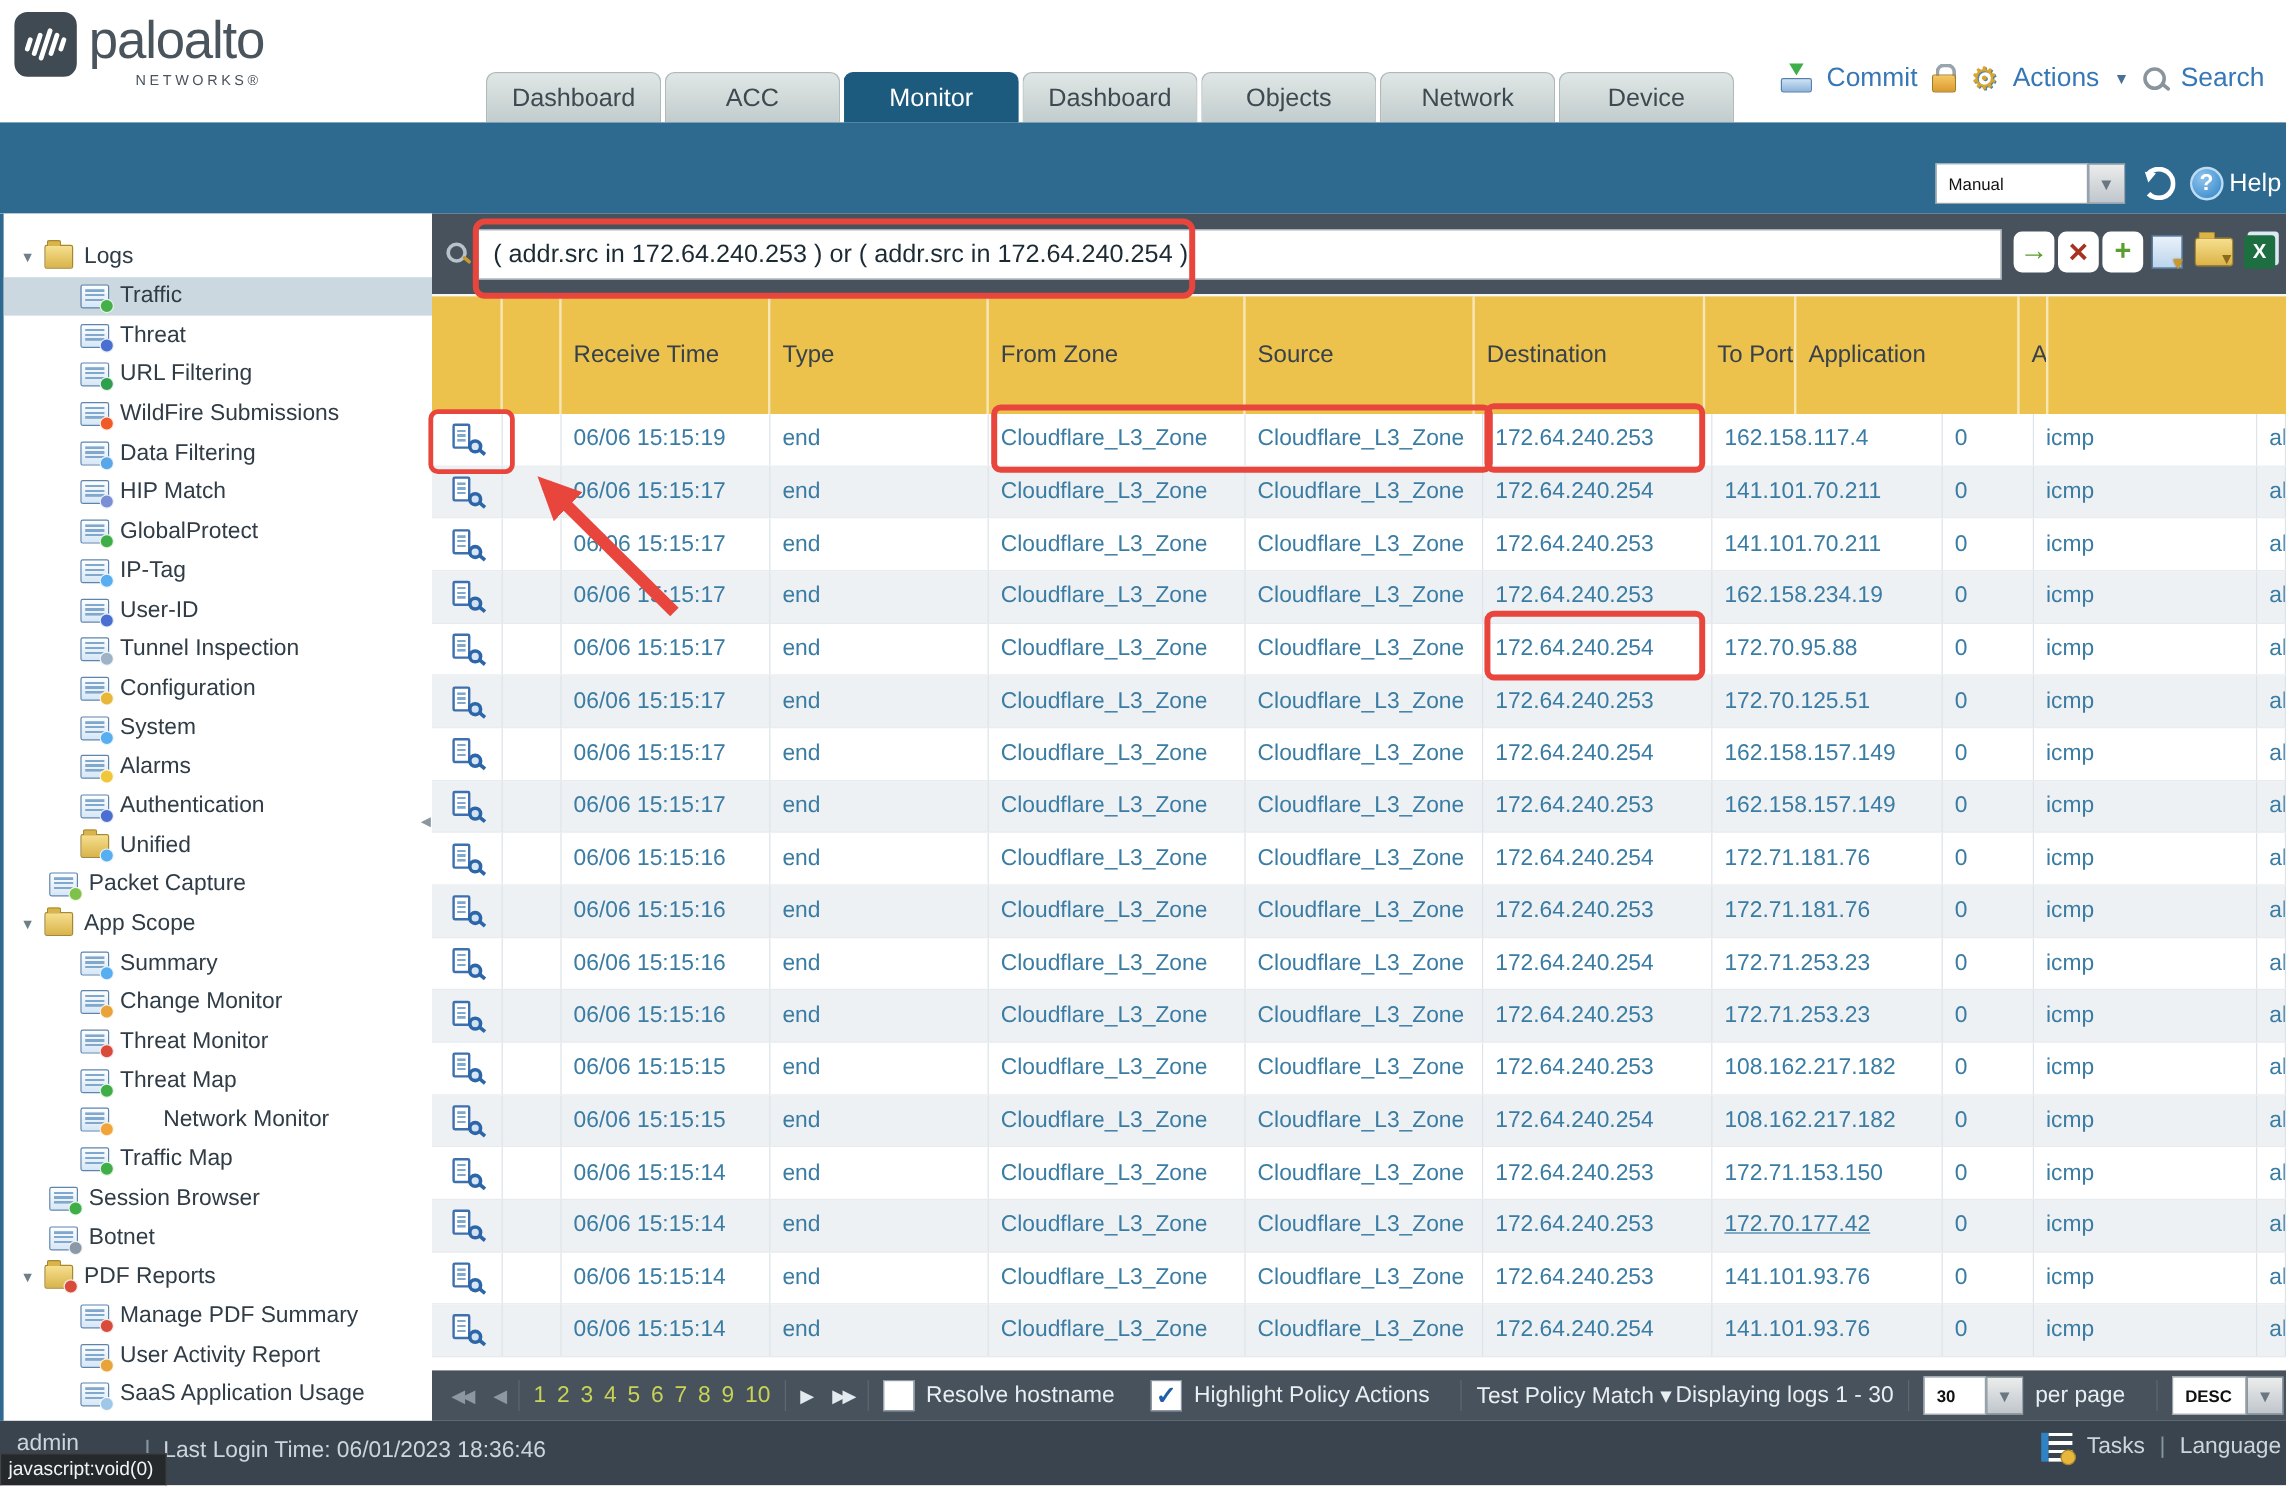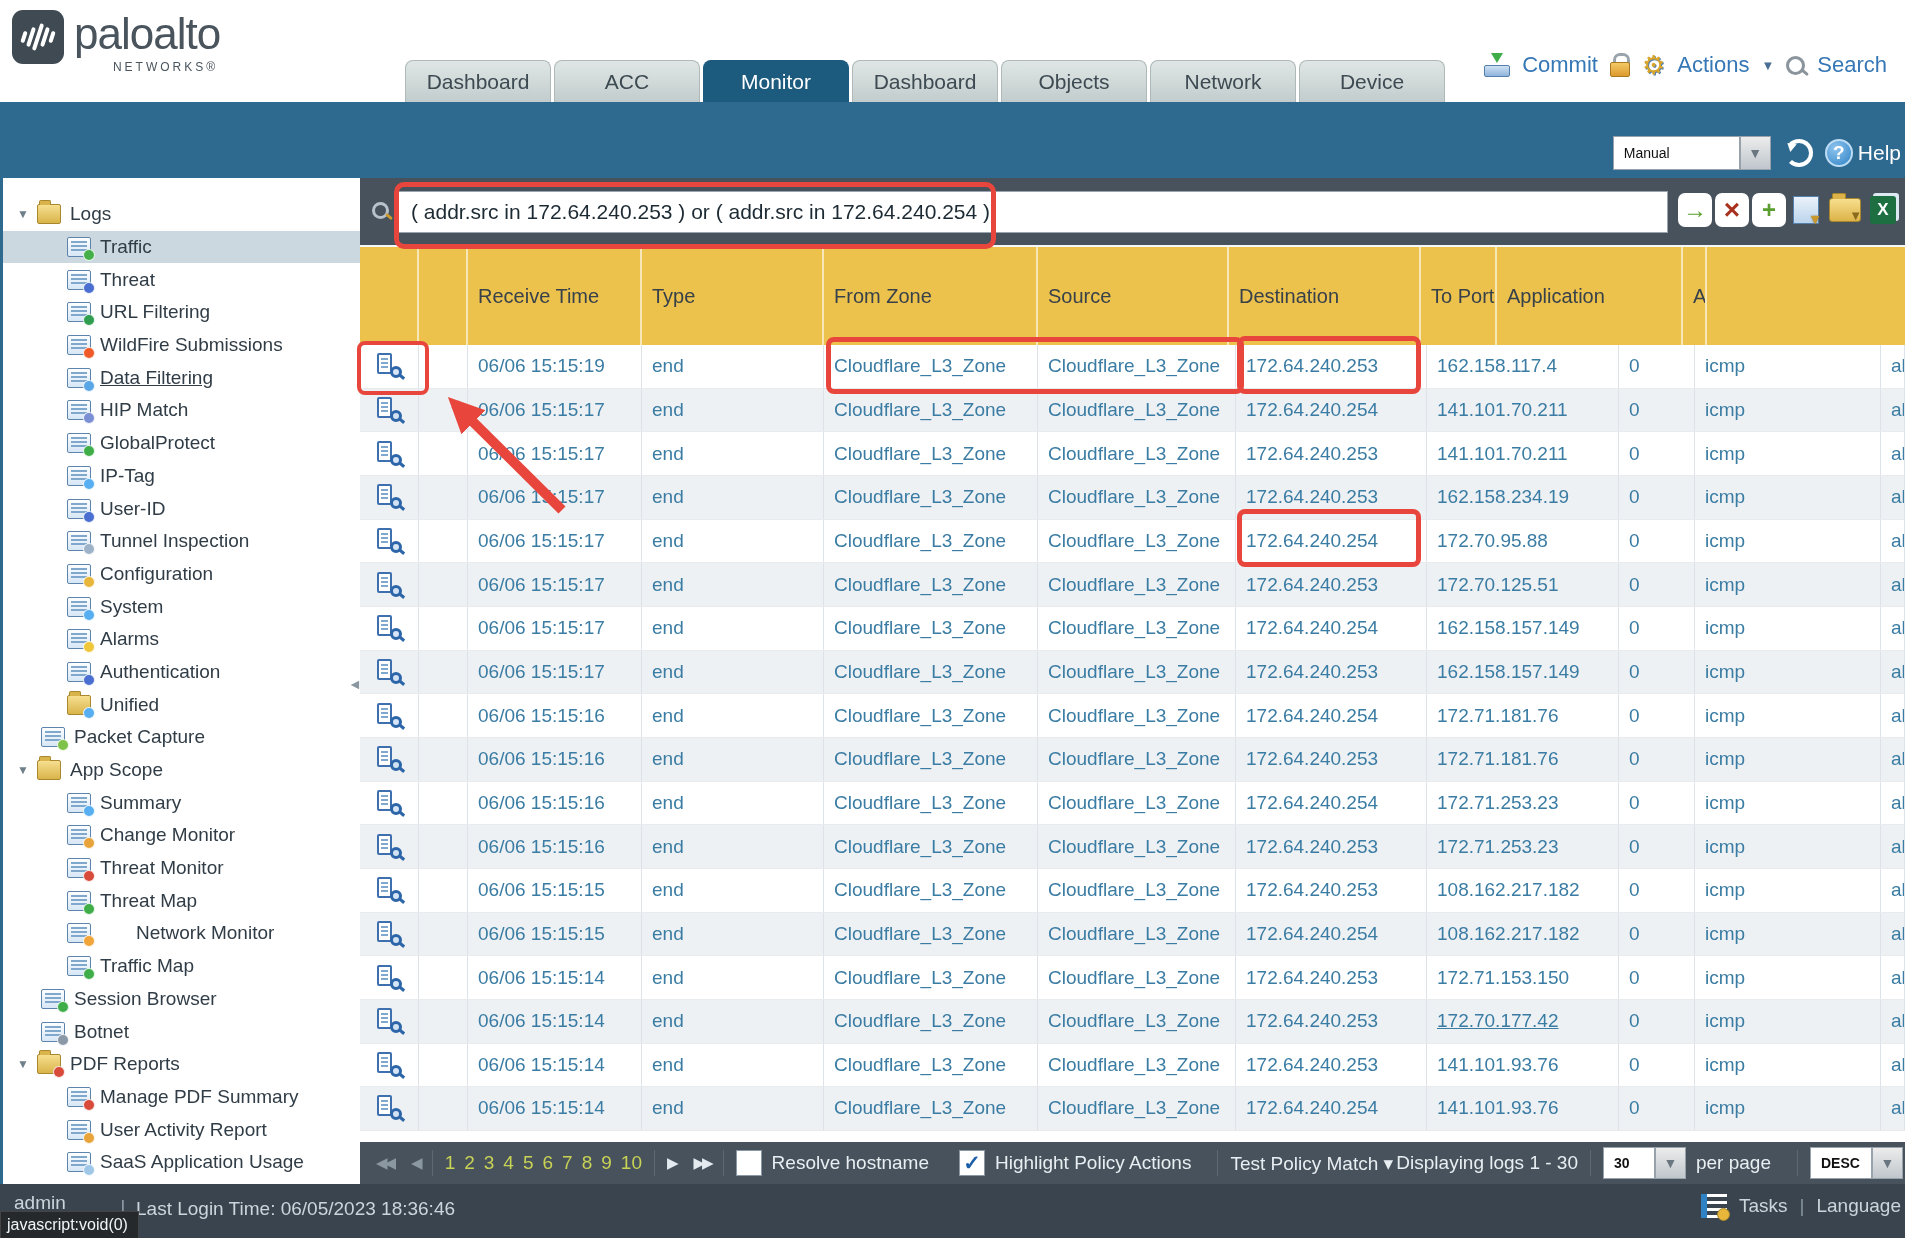--- a/index.html
+++ b/index.html
@@ -236,21 +236,21 @@
         </span>
         <span>URL Filtering</span>
       </div>
       <div class="sb-item" style="padding-left: 64px;">
         <span class="sb-ico">
           <span class="lines"></span>
           <span class="badge" style="background: rgb(240, 90, 40);"></span>
         </span>
         <span>WildFire Submissions</span>
       </div>
-      <div class="sb-item" style="padding-left: 64px; text-decoration: underline;">
+      <div class="sb-item" style="padding-left: 64px;">
         <span class="sb-ico">
           <span class="lines"></span>
           <span class="badge" style="background: rgb(90, 167, 232);"></span>
         </span>
         <span>Data Filtering</span>
       </div>
       <div class="sb-item" style="padding-left: 64px;">
         <span class="sb-ico">
           <span class="lines"></span>
           <span class="badge" style="background: rgb(122, 143, 212);"></span>
@@ -1189,21 +1189,21 @@
     <span class="sel-btn" style="height:32px">▼</span>
     <span class="pg-label">per page</span>
     <span class="psep"></span>
     <span class="sel-box" style="width:62px;height:32px;font-weight:bold">DESC</span>
     <span class="sel-btn" style="height:32px;margin-right:2px">▼</span>
   </div>
 
   <div id="statusbar">
     <span id="sb-admin" style="cursor:pointer">admin</span>
     <span id="sb-pipe1">|</span>
-    <span id="sb-lastlogin">Last Login Time: 06/05/2023 18:36:46</span>
+    <span id="sb-lastlogin">Last Login Time: 06/01/2023 18:36:46</span>
     <span id="sb-right">
       <span class="ico-tasks"></span>
       <span style="cursor:pointer">Tasks</span>
       <span style="color:#8795a0">|</span>
       <span style="cursor:pointer">Language</span>
     </span>
   </div>
   <div id="tooltip">javascript:void(0)</div>
 
   <div class="anno" id="anno-filter"></div>

